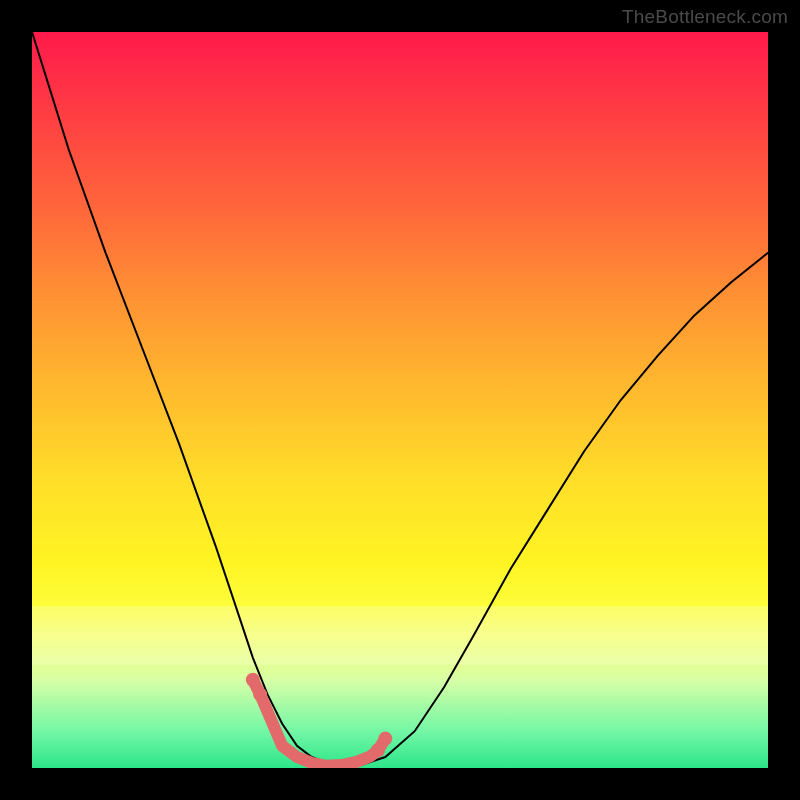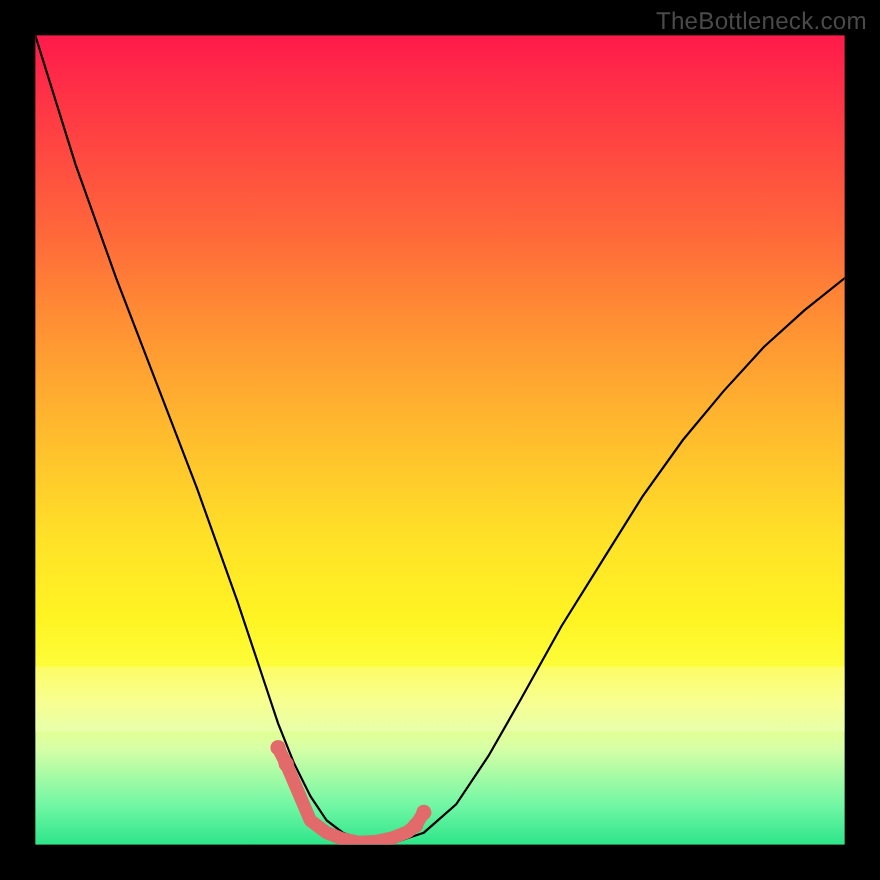--- a/index.html
+++ b/index.html
@@ -51,21 +51,21 @@
     top: 78%;
     height: 8%;
     background: rgba(255,255,255,0.22);
     pointer-events: none;
   }
   .watermark {
     position: absolute;
     top: 6px;
     right: 12px;
     color: #4a4a4a;
-    font-size: 22px;
+    font-size: 19px;
     letter-spacing: 0.2px;
     font-weight: 500;
     user-select: none;
   }
   svg.curve {
     position: absolute;
     inset: 0;
   }
   .curve path {
     fill: none;

